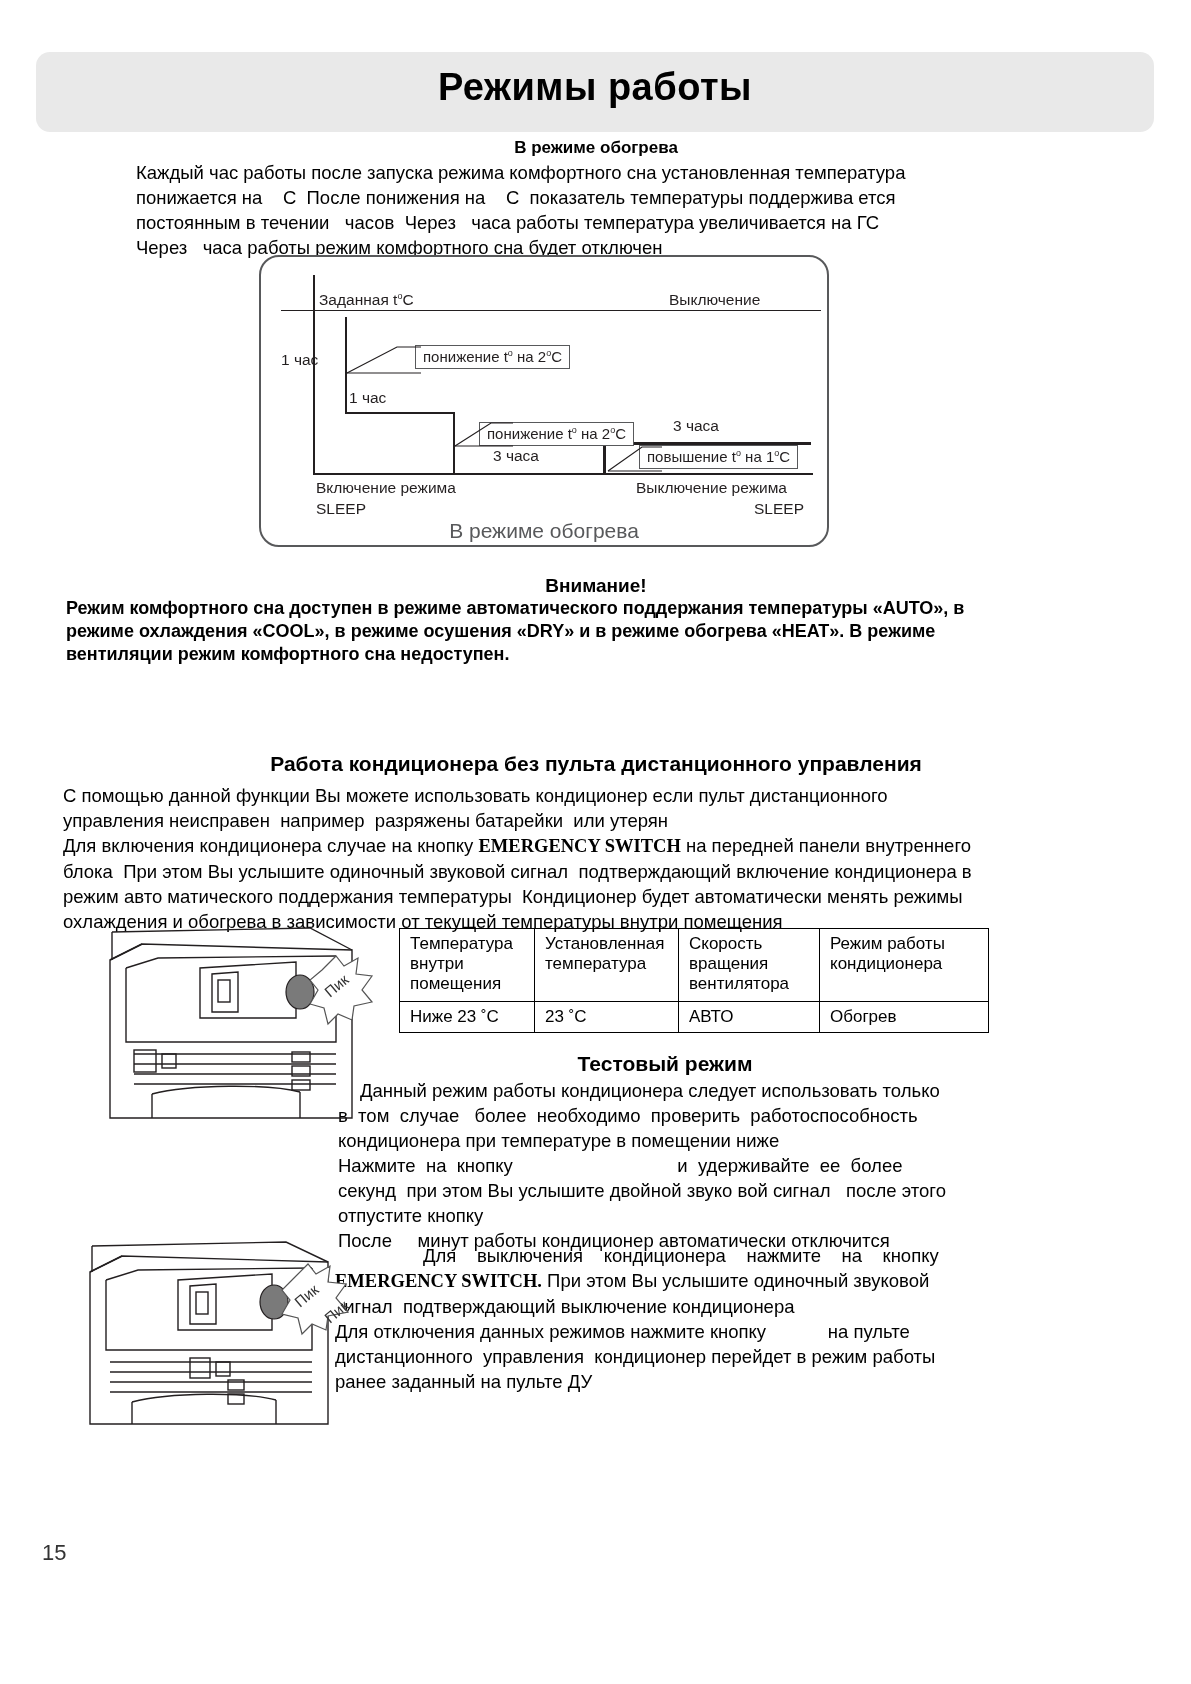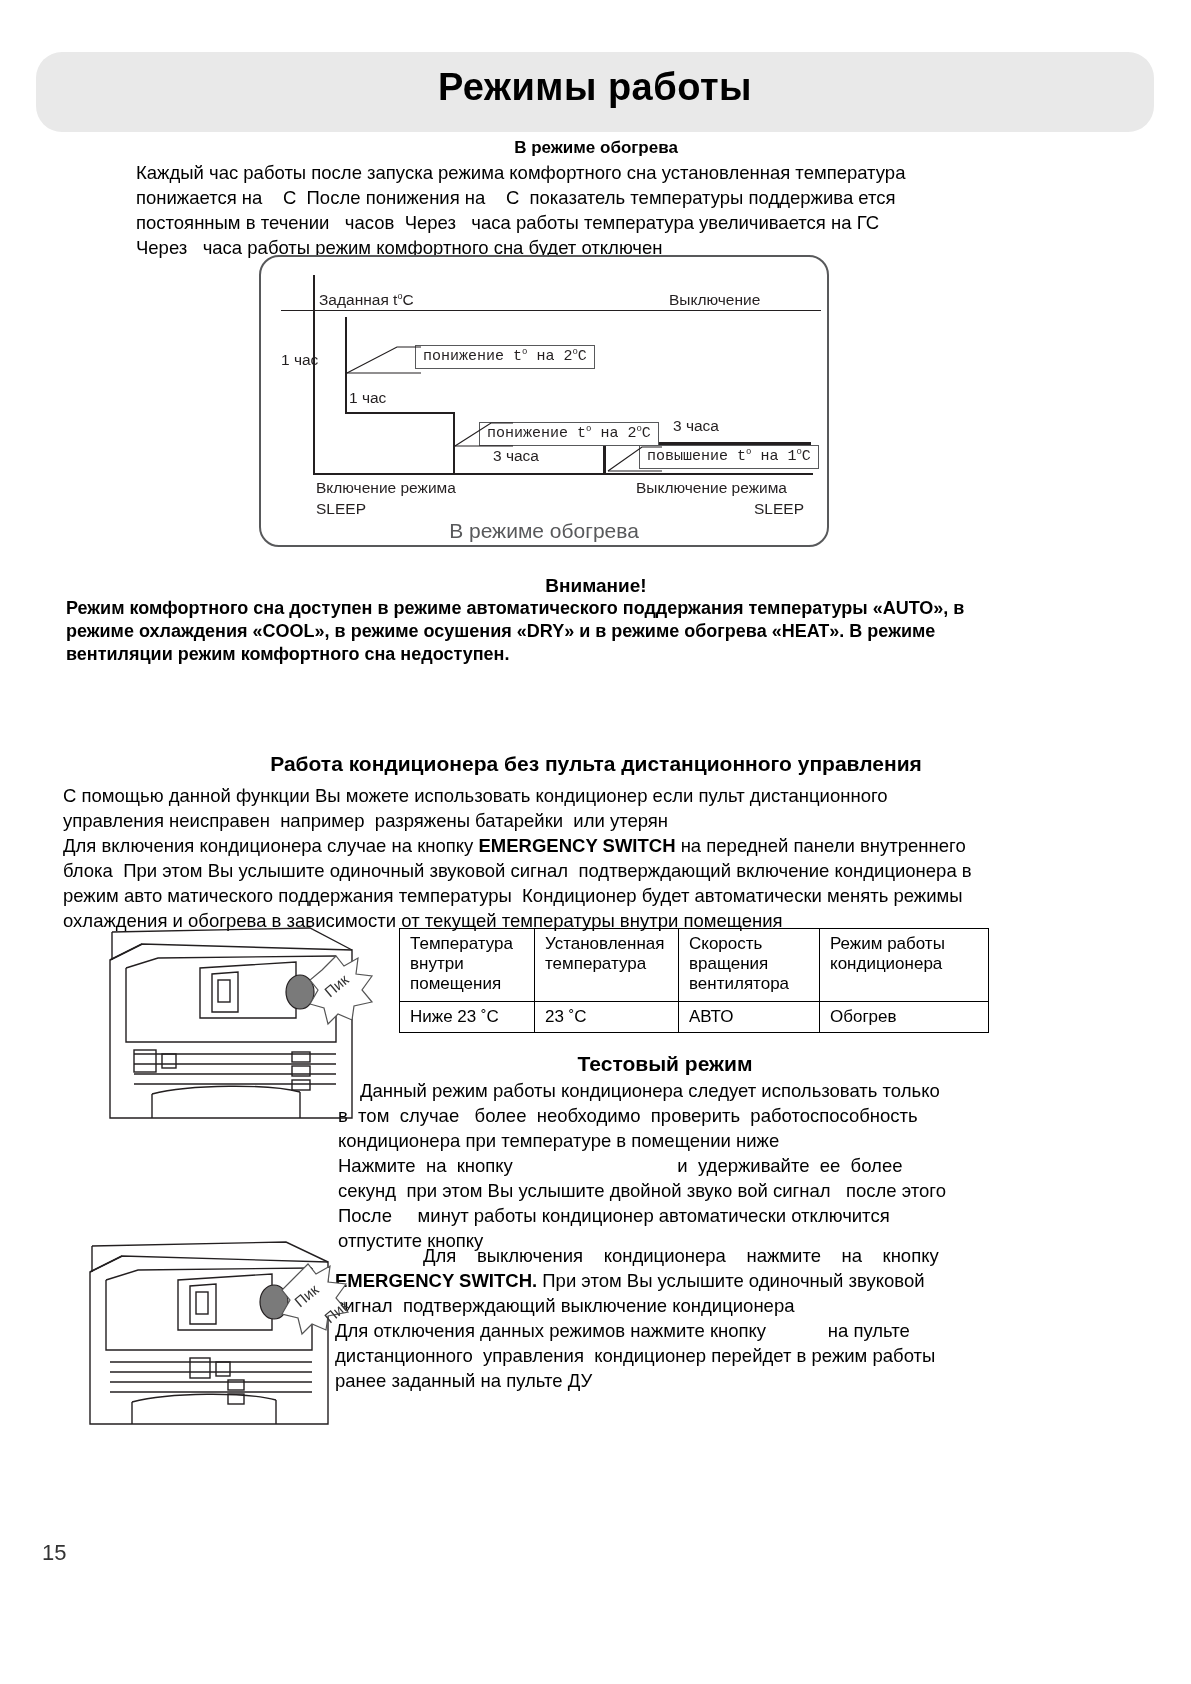--- a/index.html
+++ b/index.html
@@ -24,21 +24,21 @@
   }
 
   
   .title-banner {
     position: absolute;
     left: 36px;
     top: 52px;
     width: 1118px;
     height: 80px;
     background: #e9e9e9;
-    border-radius: 26px;
+    border-radius: 14px;
   }
   .title-banner .title-text {
     position: absolute;
     left: 0; right: 0;
     top: 14px;
     text-align: center;
     font-size: 38px;
     font-weight: bold;
     letter-spacing: 0.5px;
     font-family: "Liberation Sans", sans-serif;
@@ -102,21 +102,21 @@
     color: #58595b;
     white-space: nowrap;
   }
   .callout {
     position: absolute;
     border: 1px solid #58595b;
     background: #ffffff;
     font-size: 15px;
     padding: 2px 7px 3px 7px;
     white-space: nowrap;
-    font-family: Liberation Mono, monospace;
+    font-family: Liberation Sans, sans-serif;
     color: #231f20;
   }
   sup.deg {
     font-size: 9px;
     vertical-align: super;
     line-height: 0;
   }
 
   
   .warn-wrap {
@@ -192,21 +192,21 @@
   }
 
   .sec4-body {
     position: absolute;
     left: 335px;
     top: 1243px;
     width: 650px;
   }
   .strongname {
     font-weight: bold;
-    font-family: Liberation Sans, sans-serif;
+    font-family: Liberation Serif, serif;
   }
 
   
   .page-num {
     position: absolute;
     left: 42px;
     top: 1540px;
     font-size: 22px;
     color: #333;
     font-family: "Liberation Sans", sans-serif;
@@ -331,22 +331,22 @@
   </table>
 
   <div class="sec3-head sec-head">Тестовый режим</div>
 
   <div class="sec3-body">
     <div class="body-line" style="text-indent:22px;">Данный режим работы кондиционера следует использовать только</div>
     <div class="body-line">в  том  случае   более  необходимо  проверить  работоспособность</div>
     <div class="body-line">кондиционера при температуре в помещении ниже</div>
     <div class="body-line">Нажмите  на  кнопку                                и  удерживайте  ее  более</div>
     <div class="body-line">секунд  при этом Вы услышите двойной звуко вой сигнал   после этого</div>
+    <div class="body-line">отпустите кнопку</div>
     <div class="body-line">После     минут работы кондиционер автоматически отключится</div>
-    <div class="body-line">отпустите кнопку</div>
   </div>
 
   <div class="sec4-body">
     <div class="body-line" style="text-indent:88px;">Для    выключения    кондиционера    нажмите    на    кнопку</div>
     <div class="body-para"><span class="strongname">EMERGENCY  SWITCH.</span><span> При  этом  Вы  услышите  одиночный  звуковой</span></div>
     <div class="body-line">сигнал  подтверждающий выключение кондиционера</div>
     <div class="body-line">Для отключения данных режимов нажмите кнопку            на пульте</div>
     <div class="body-line">дистанционного  управления  кондиционер перейдет в режим работы</div>
     <div class="body-line">ранее заданный на пульте ДУ</div>
   </div>

